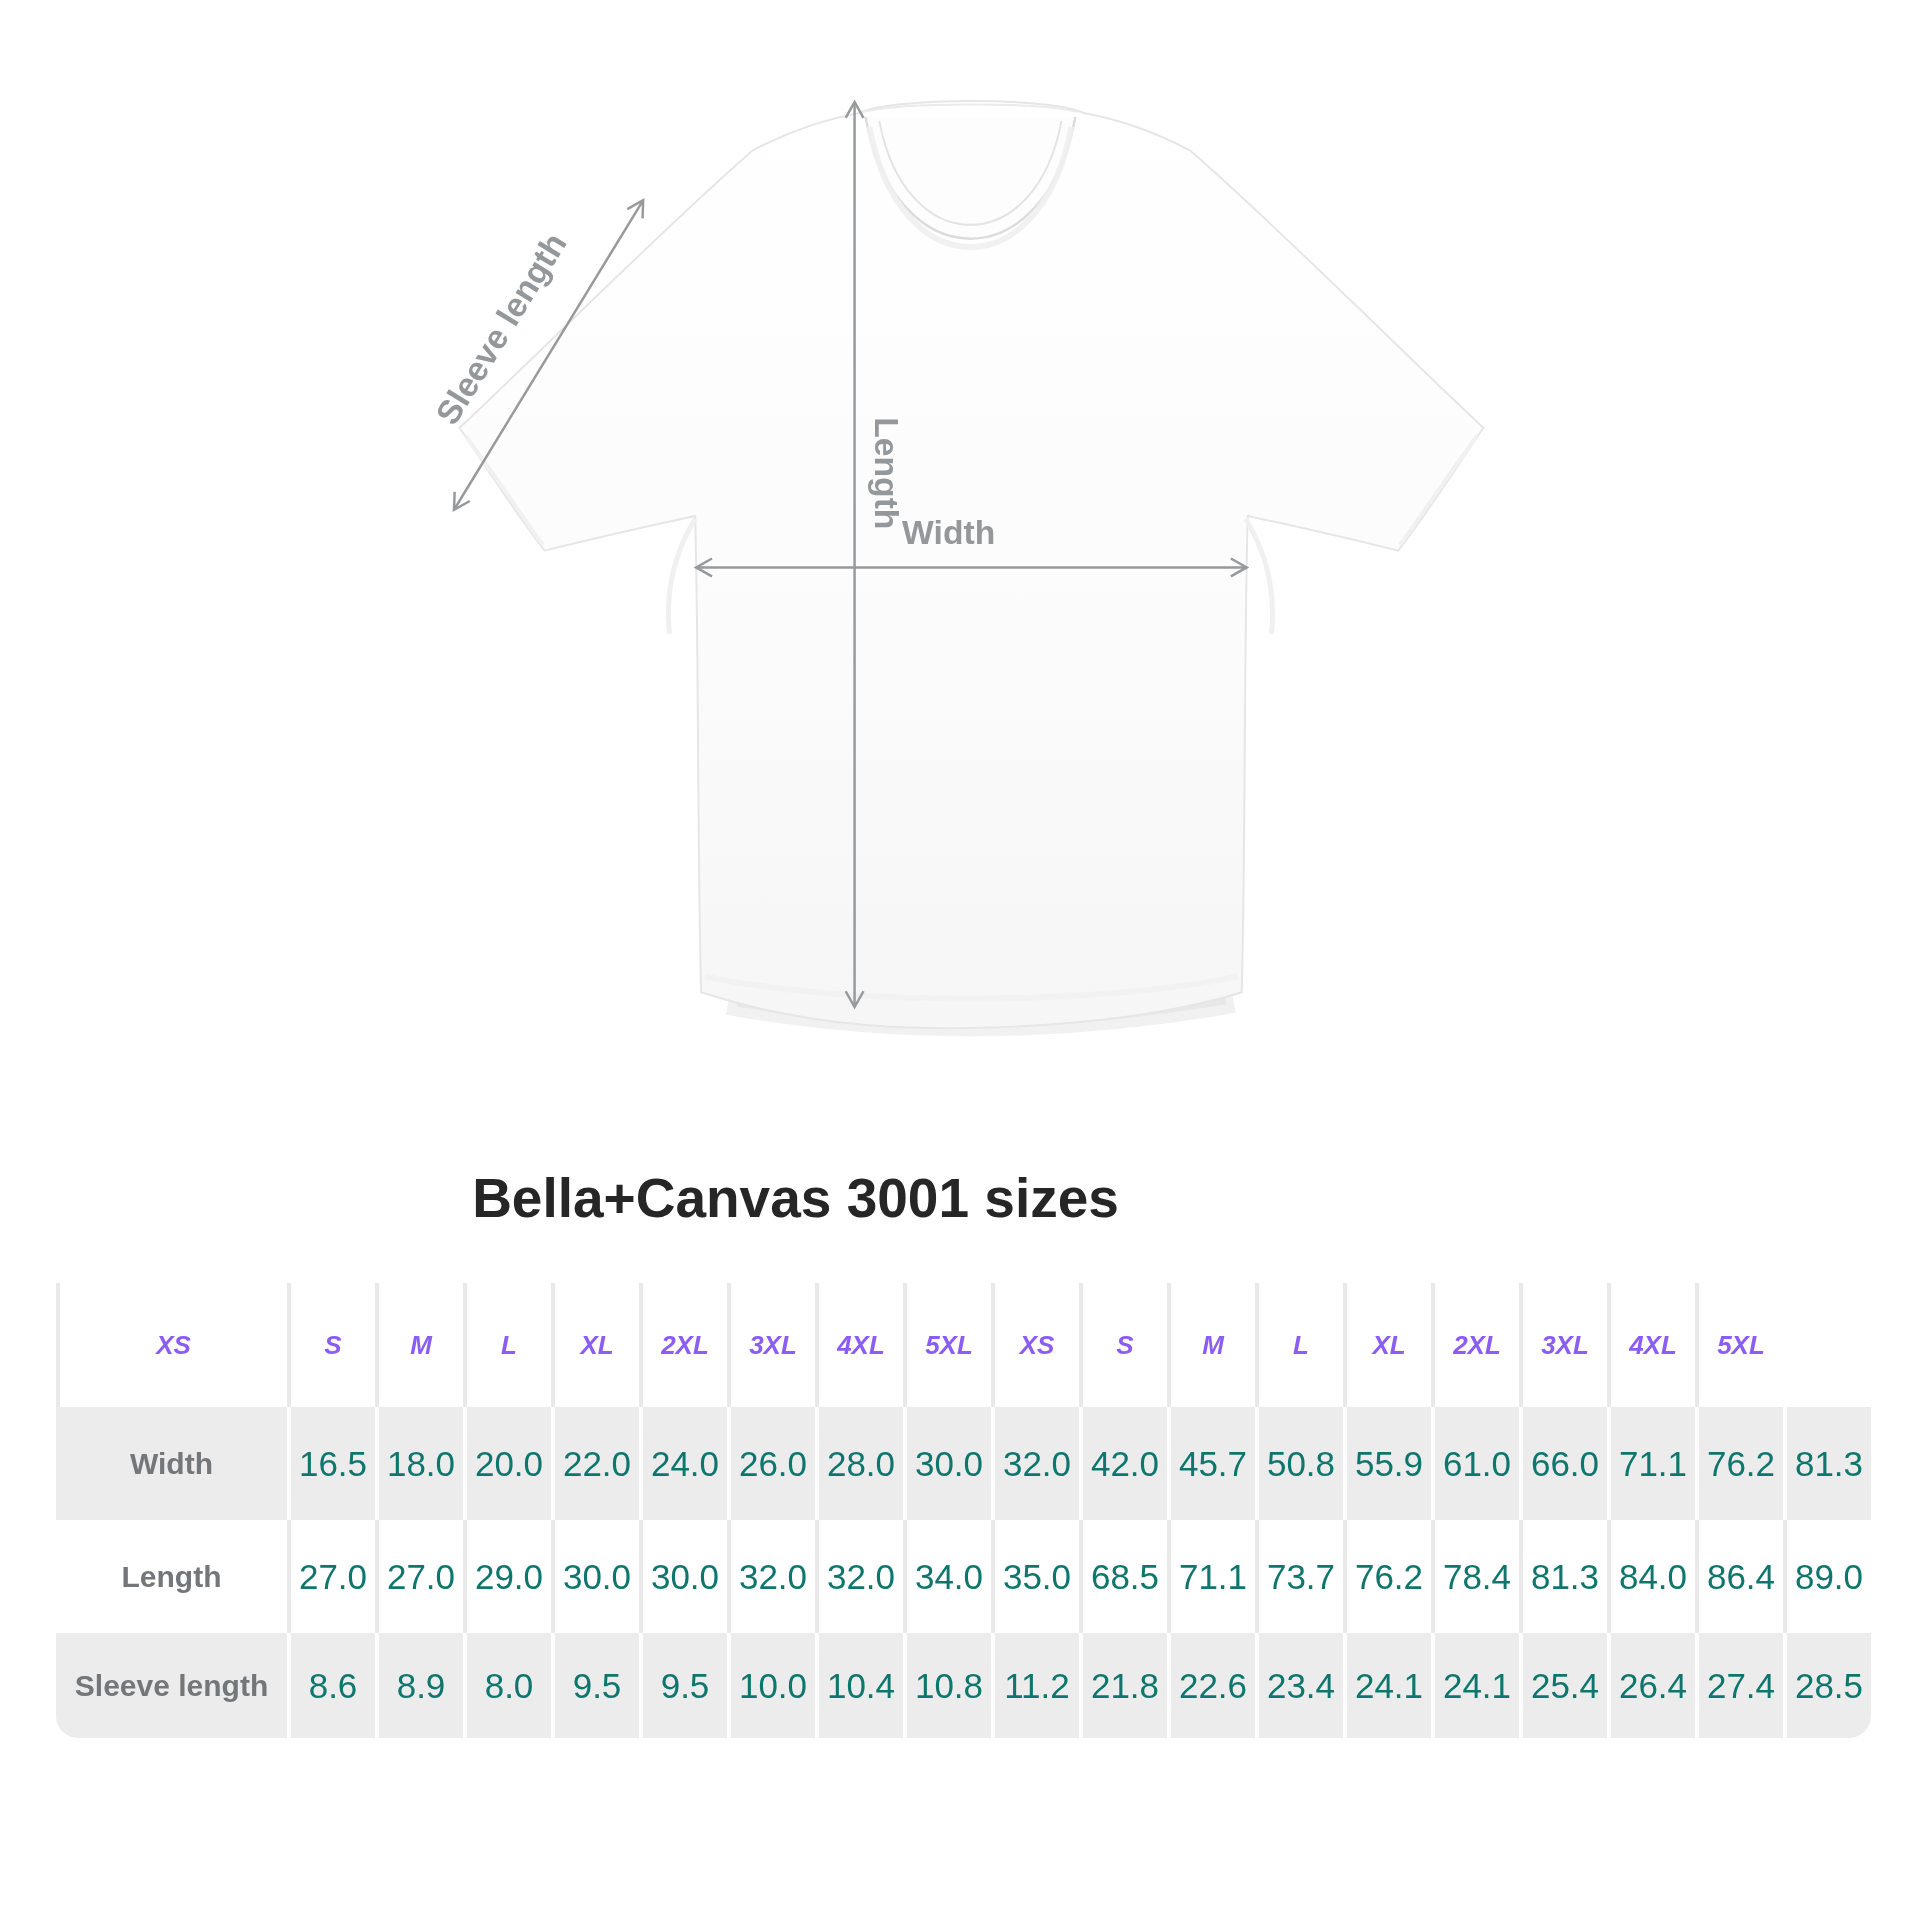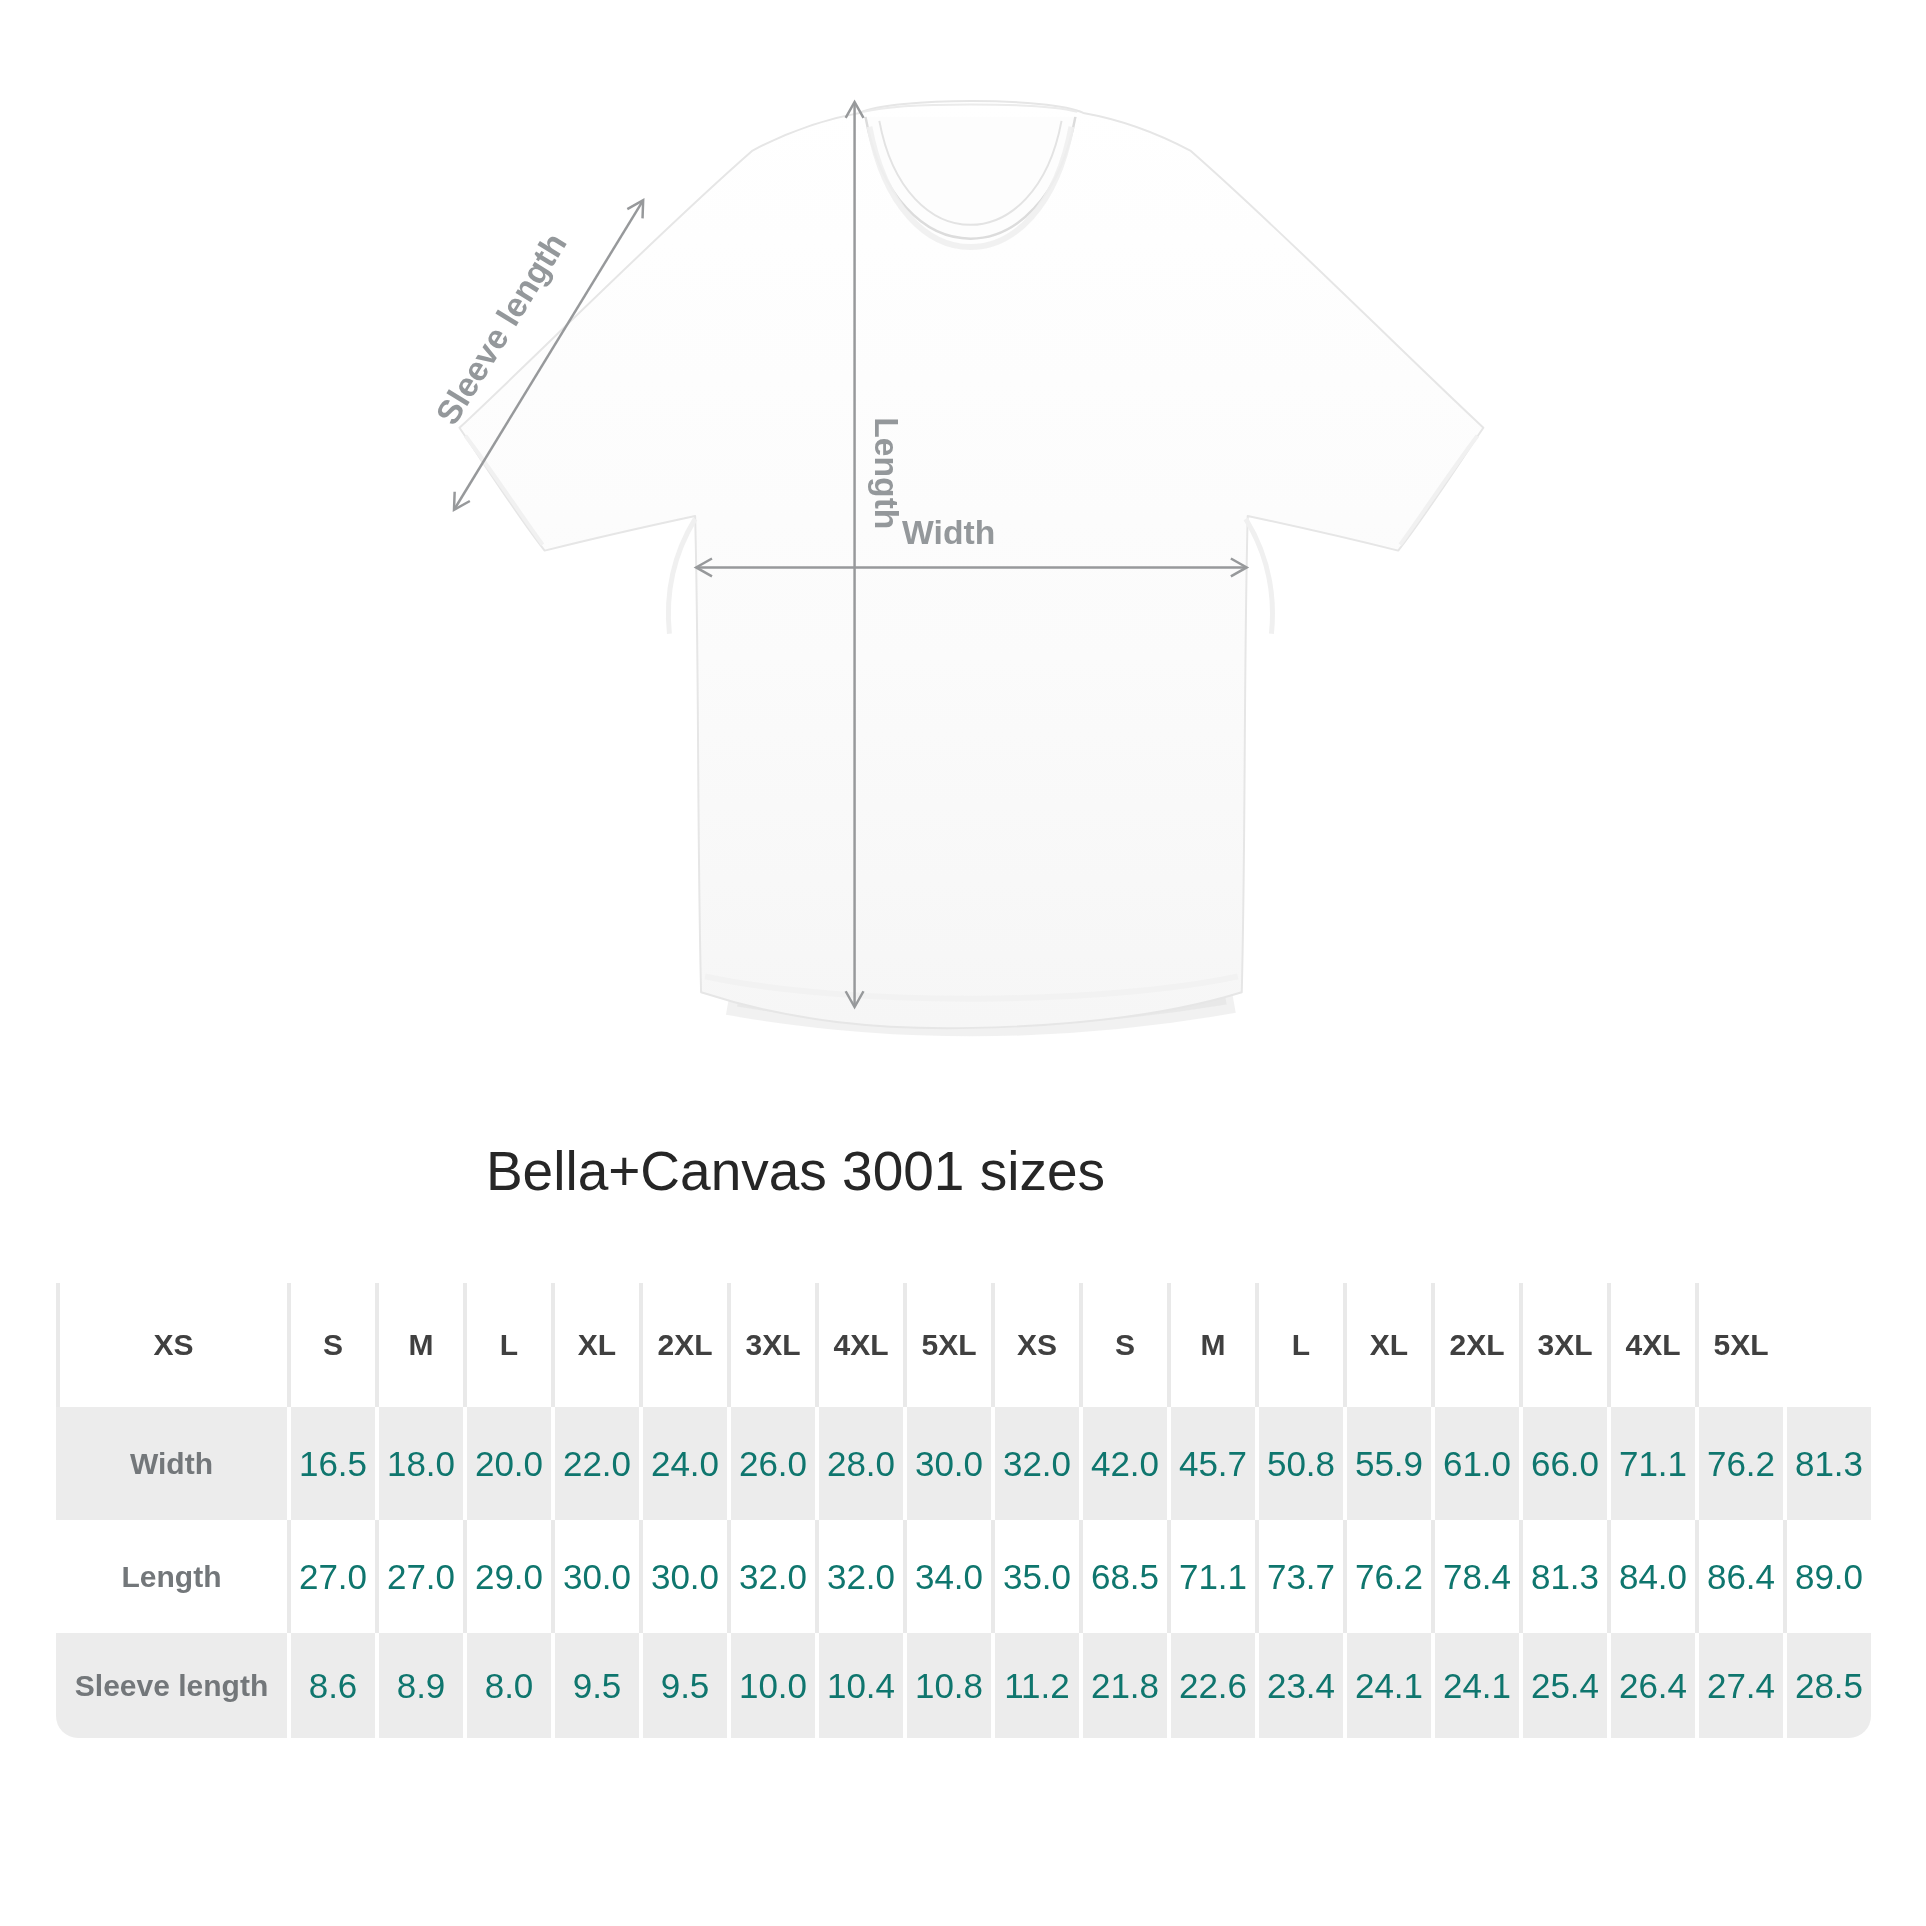--- a/index.html
+++ b/index.html
@@ -1,20 +1,20 @@
 <!DOCTYPE html>
 <html><head>
 <meta charset="utf-8">
 <style>
   html,body{margin:0;padding:0;background:#ffffff;}
   .page{position:relative;width:1927px;height:1927px;background:#ffffff;overflow:hidden;
         font-family:"Liberation Sans","DejaVu Sans",sans-serif;}
   .diagram-svg{position:absolute;left:0;top:0;}
-  .page-title{position:absolute;left:0;top:1139px;width:1591px;margin:0;text-align:center;
-        font-size:55px;font-weight:normal;color:#262626;letter-spacing:0;}
+  .page-title{position:absolute;left:0;top:1166px;width:1591px;margin:0;text-align:center;
+        font-size:55px;font-weight:bold;color:#262626;letter-spacing:0;}
   .page-subtitle{position:absolute;left:0;top:1212px;width:1927px;margin:0;text-align:center;
         font-size:30px;font-style:italic;color:#515457;}
   .size-table{position:absolute;left:56px;top:1283px;width:1815px;}
   .band{display:flex;height:126px;background:#e8e8e8;border-radius:26px 26px 0 0;}
   .band-cell{display:flex;flex-direction:column;align-items:center;justify-content:center;gap:6px;}
   .band-cell.imperial{width:1022px;}
   .band-cell.metric{flex:1;}
   .band-label{font-size:40px;font-weight:bold;font-style:italic;color:#66696c;}
   .band-sublabel{font-size:29px;font-style:italic;color:#6d7073;}
   .trow{display:grid;grid-template-columns:231px repeat(18,1fr);}
@@ -24,21 +24,21 @@
   .row-sizes .cell{border-left-color:#e9e9e9;}
   .row-sizes .label-cell,.row-white .label-cell{border-left:none;}
   .row-gray{background:#ececec;}
   .row-gray .cell{border-left-color:#ffffff;}
   .row-white{background:#ffffff;}
   .row-white .cell{border-left-color:#e9e9e9;}
   .row-width,.row-length{height:113px;}
   .row-sleeve{height:105px;border-radius:0 0 22px 22px;overflow:hidden;}
   .trow .label-cell{font-size:30px;font-weight:bold;color:#73777a;}
   .row-sizes .label-cell{color:#5f6366;}
-  .size-code{font-size:30px;font-weight:bold;color:#404040;}
+  .size-code{font-size:26px;font-weight:bold;color:#8b5cf6;font-style:italic;}
   .val{font-size:35px;color:#0f766e;}
 </style>
 </head>
 <body>
 
 <div class="page">
 
   <svg class="diagram-svg" width="1927" height="1119" viewBox="0 0 1946 1130">
     <defs>
       <linearGradient id="shirtFill" x1="0" y1="0" x2="0" y2="1">

